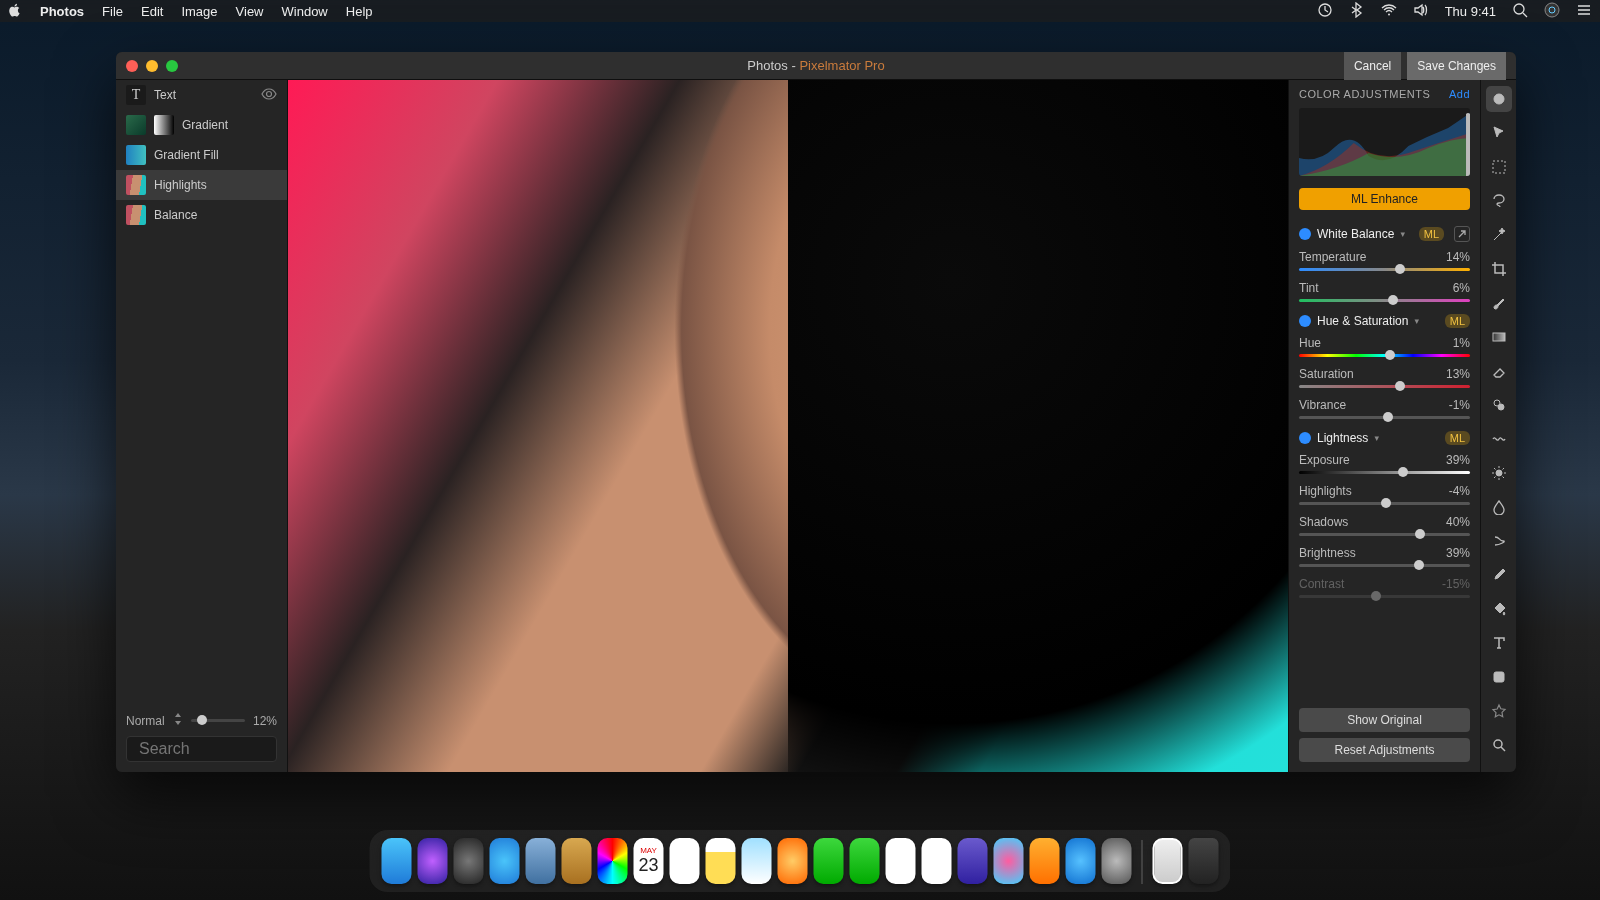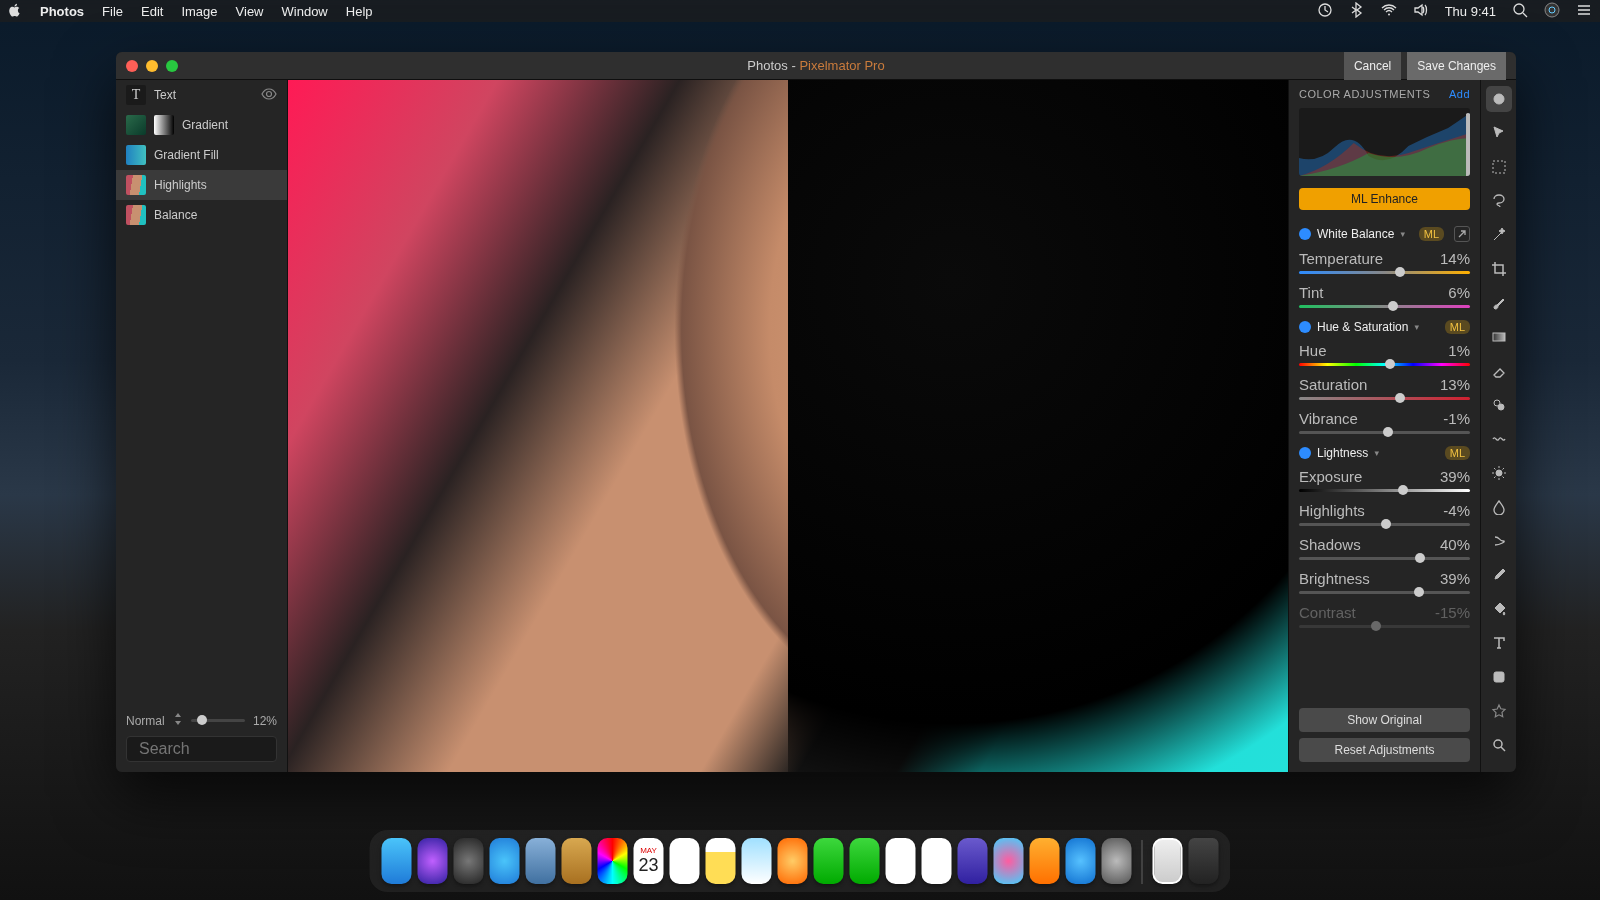--- a/index.html
+++ b/index.html
@@ -47,21 +47,21 @@
 .histo { margin:4px 10px; height:68px; background:#1a1a1a; border-radius:3px; position:relative; overflow:hidden;}
 .histo svg { width:100%; height:100%; display:block;}
 .ml-btn { margin:8px 10px 4px; background:#f0a000; color:#222; text-align:center; border-radius:4px; padding:4px 0; font-size:12px; font-weight:500; cursor:pointer;}
 .sect { margin:12px 10px 0;}
 .sect-head { display:flex; align-items:center; gap:6px; font-size:12px; color:#eee; margin-bottom:8px;}
 .chk { width:12px; height:12px; border-radius:50%; background:#2d8cff; display:inline-block;}
 .ml-badge { margin-left:auto; background:#5a4a20; color:#f0c040; font-size:11px; padding:1px 5px; border-radius:6px;}
 .arrow-out { width:16px; height:16px; border:1px solid #555; border-radius:3px; margin-left:4px; display:flex; align-items:center; justify-content:center;}
 .arrow-out svg{width:10px;height:10px;stroke:#aaa;fill:none;}
 .slider-row { margin-bottom:10px;}
-.slider-row .lab { display:flex; justify-content:space-between; font-size:15px; color:#bbb; margin-bottom:4px;}
+.slider-row .lab { display:flex; justify-content:space-between; font-size:12px; color:#bbb; margin-bottom:4px;}
 .track { height:3px; border-radius:2px; position:relative; background:#555;}
 .track .knob { position:absolute; top:-4px; width:10px; height:10px; border-radius:50%; background:#ccc;}
 .track.temp { background:linear-gradient(90deg,#2d8cff,#888,#ffb000);}
 .track.tint { background:linear-gradient(90deg,#20c060,#888,#e040c0);}
 .track.hue  { background:linear-gradient(90deg,red,yellow,lime,cyan,blue,magenta,red);}
 .track.sat  { background:linear-gradient(90deg,#888,#d02030);}
 .track.exp  { background:linear-gradient(90deg,#000,#fff);}
 .adjust .bottom { margin-top:auto; padding:6px 10px 10px; display:flex; flex-direction:column; gap:6px; background:linear-gradient(to bottom,rgba(37,37,37,0),#252525 30%);}
 .adjust .bottom button { background:#4a4a4a; border:none; color:#ddd; border-radius:4px; padding:5px 0; font-size:12px; cursor:pointer;}
 

